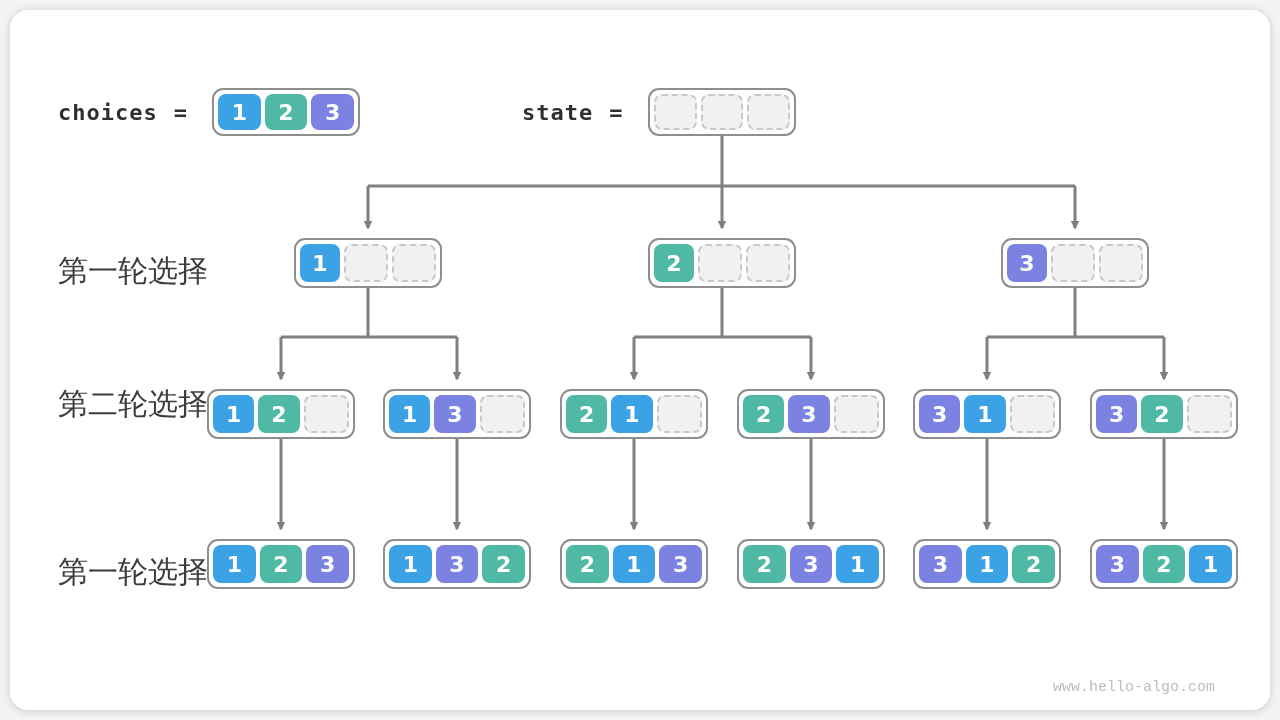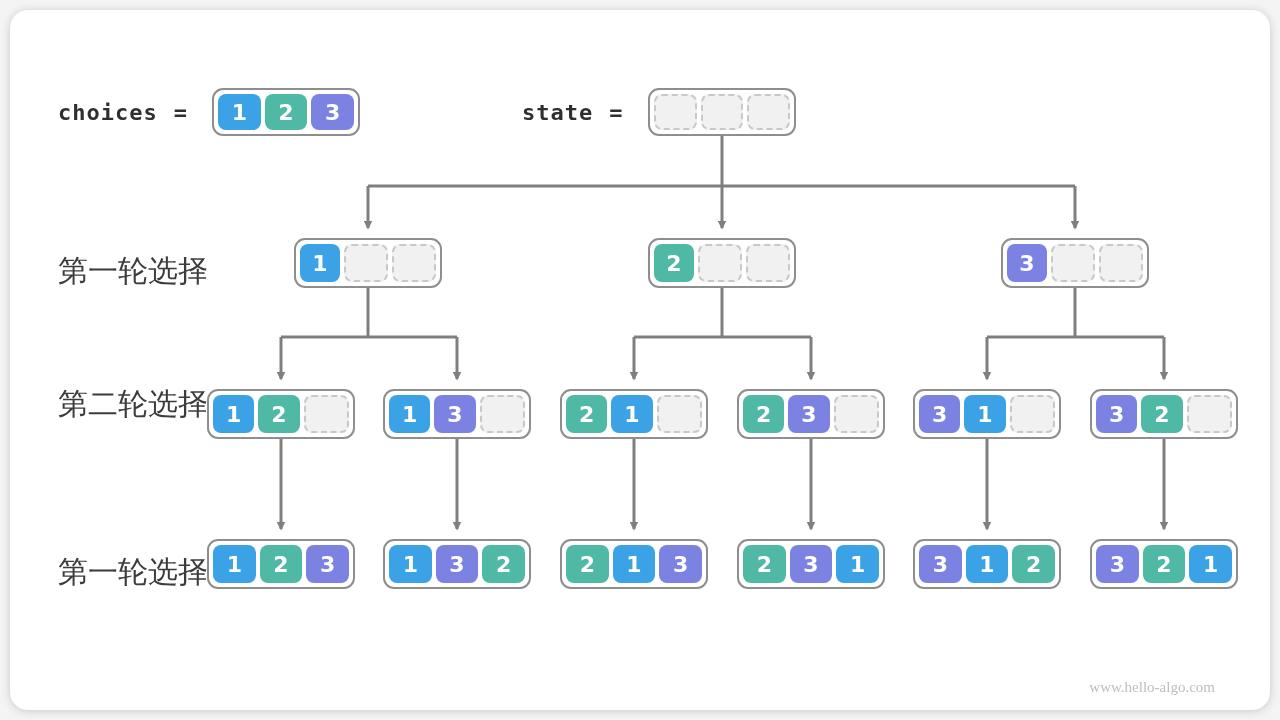--- a/index.html
+++ b/index.html
@@ -36,21 +36,21 @@
     display:flex;align-items:center;justify-content:center;
     color:#ffffff;font-weight:bold;font-size:22px;
     font-family:"DejaVu Sans","Liberation Sans",sans-serif;
   }
   .cell.empty{
     background:#f1f1f1;border:2px dashed #c8c8c8;color:transparent;
   }
   svg.connectors{position:absolute;left:0;top:0;pointer-events:none;}
   .watermark{
     position:absolute;right:40px;bottom:24px;
-    font-family:Liberation Serif, serif;
+    font-family:Liberation Mono, monospace;
     font-size:15px;color:#bdbdbd;margin-top:44px;
   }
 </style>
 </head>
 <body>
 
 <div class="card"></div>
 
 <div id="stage">
     <svg class="connectors" width="1280" height="720">

